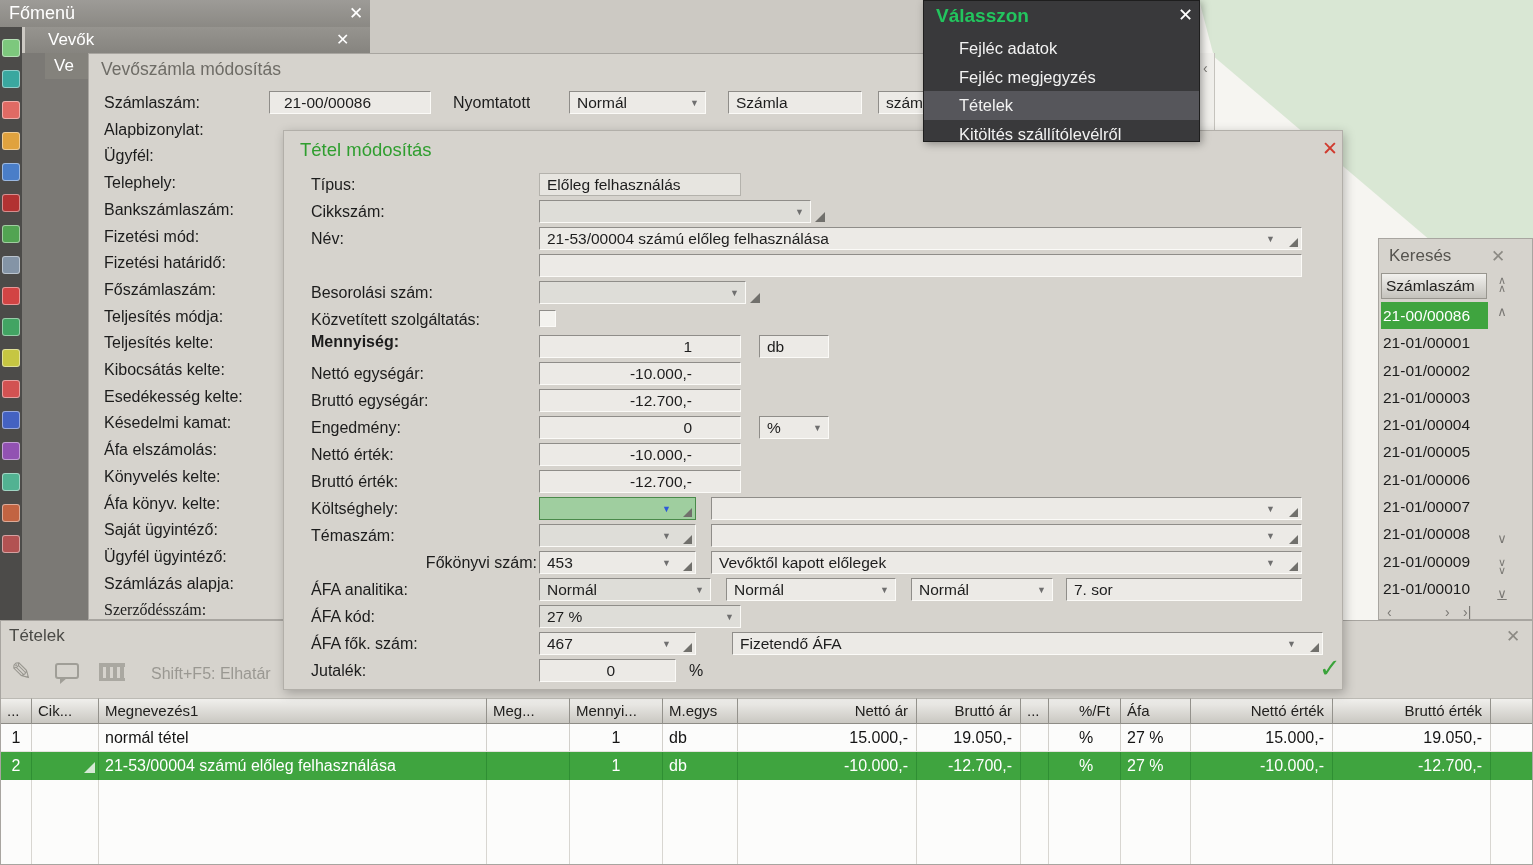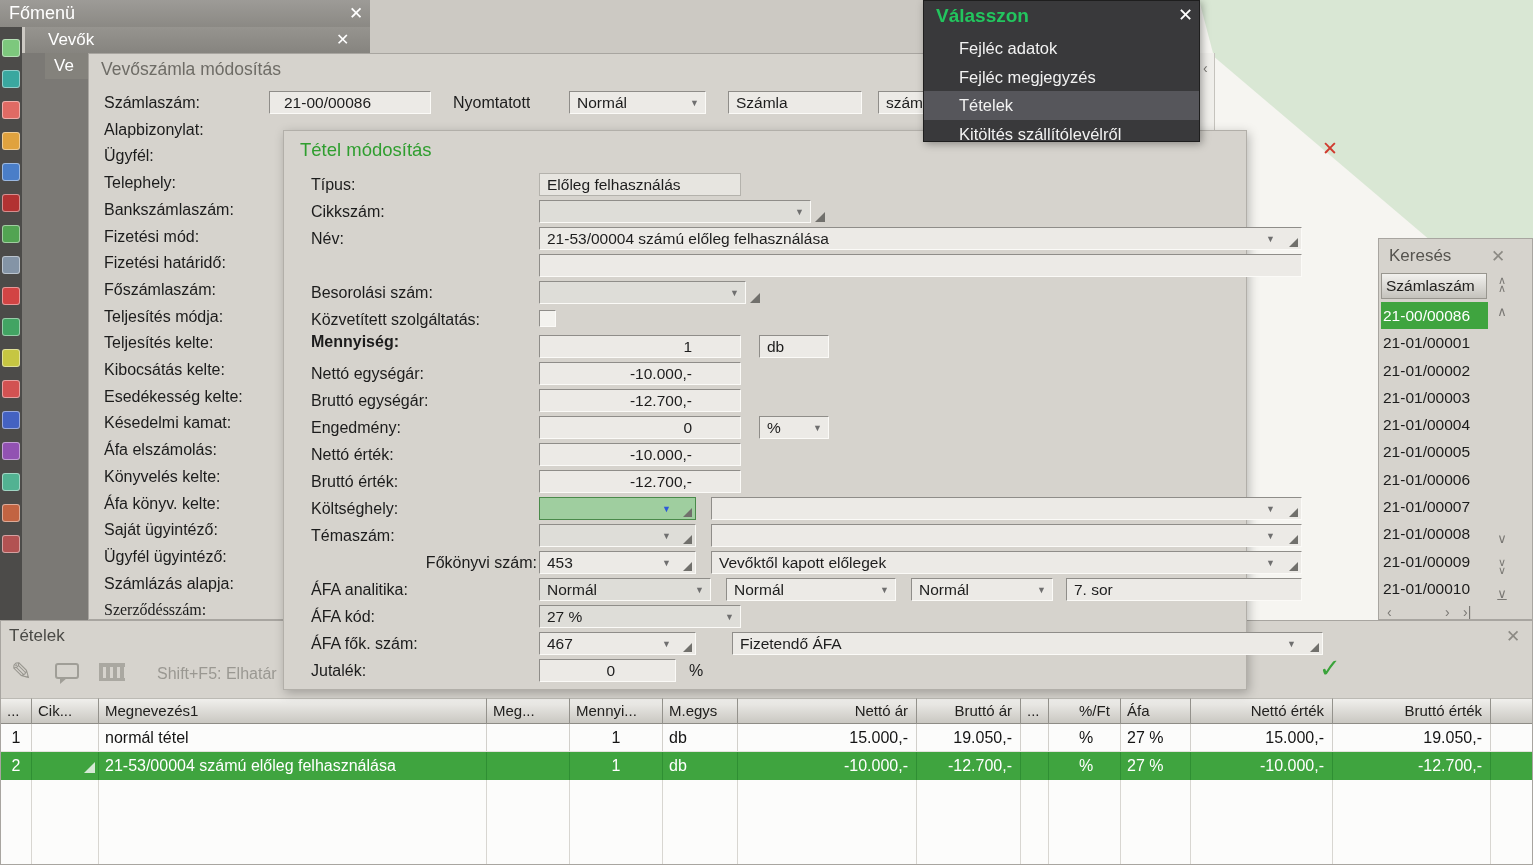--- a/index.html
+++ b/index.html
@@ -50,21 +50,21 @@
 
   
   #choose-menu { left:923px; top:0; width:277px; height:142px; background:#39393b;
                  border:1px solid #1e1e1e; overflow:hidden; box-shadow:2px 2px 8px rgba(0,0,0,.35); }
   #choose-menu .mtitle { position:absolute; left:12px; top:4px; color:#22c55e; font-size:19px; font-weight:bold; }
   .mitem { position:absolute; left:0; width:275px; height:28.6px; line-height:28.6px;
            padding-left:35px; color:#f2f2f2; font-size:16.5px; white-space:nowrap; }
   .msel { background:#56565b; }
 
   
-  #item-dialog { left:283px; top:130px; width:964px; height:560px; background:#d6d3cd;
+  #item-dialog { left:283px; top:130px; width:1060px; height:560px; background:#d6d3cd;
                  border:1px solid #b2afa9; box-shadow:2px 3px 10px rgba(0,0,0,.25); }
   #dlg-title { left:16px; top:8px; color:#2f9e2f; font-size:18.5px; }
   #dlg-close { left:1038px; top:6px; color:#d03a2e; font-size:19px; font-weight:bold; }
   .dlbl { left:27px; width:226px; height:26px; }
   #dlg-check { color:#3aa33a; font-size:26px; line-height:26px; }
 
   
   #search-panel { left:1378px; top:238px; width:155px; height:382px; }
   #search-header { left:2px; top:34px; width:106px; height:26px; line-height:24px;
                    background:linear-gradient(#f2f1ee,#c4c2bc); border:1px solid #98968f;
@@ -231,21 +231,21 @@
     <span class="abs navg" style="left:84px;top:366px;">›|</span>
   </div>
 
   <div class="abs win" id="items-panel">
     <div class="abs" id="items-title">Tételek</div>
     <span class="abs bar-x gray-x" style="left:1505px;top:7px;">✕</span>
 
     <span class="abs toolico" style="left:10px;top:36px;font-size:25px;">✎</span>
     <div class="abs comment-ico" style="left:54px;top:42px;"></div>
     <div class="abs bank-ico" style="left:98px;top:42px;"></div>
-    <div class="abs" id="hint-text" style="left:156px;top:44px;text-align:right;">Shift+F5: Elhatár</div>
+    <div class="abs" id="hint-text" style="left:150px;top:44px;text-align:right;">Shift+F5: Elhatár</div>
 
     <div class="abs hrow">
       <div class="hcell c0">...</div>
       <div class="hcell c1">Cik...</div>
       <div class="hcell c2">Megnevezés1</div>
       <div class="hcell c3">Meg...</div>
       <div class="hcell c4">Mennyi...</div>
       <div class="hcell c5">M.egys</div>
       <div class="hcell c6 ar">Nettó ár</div>
       <div class="hcell c7 ar">Bruttó ár</div>

